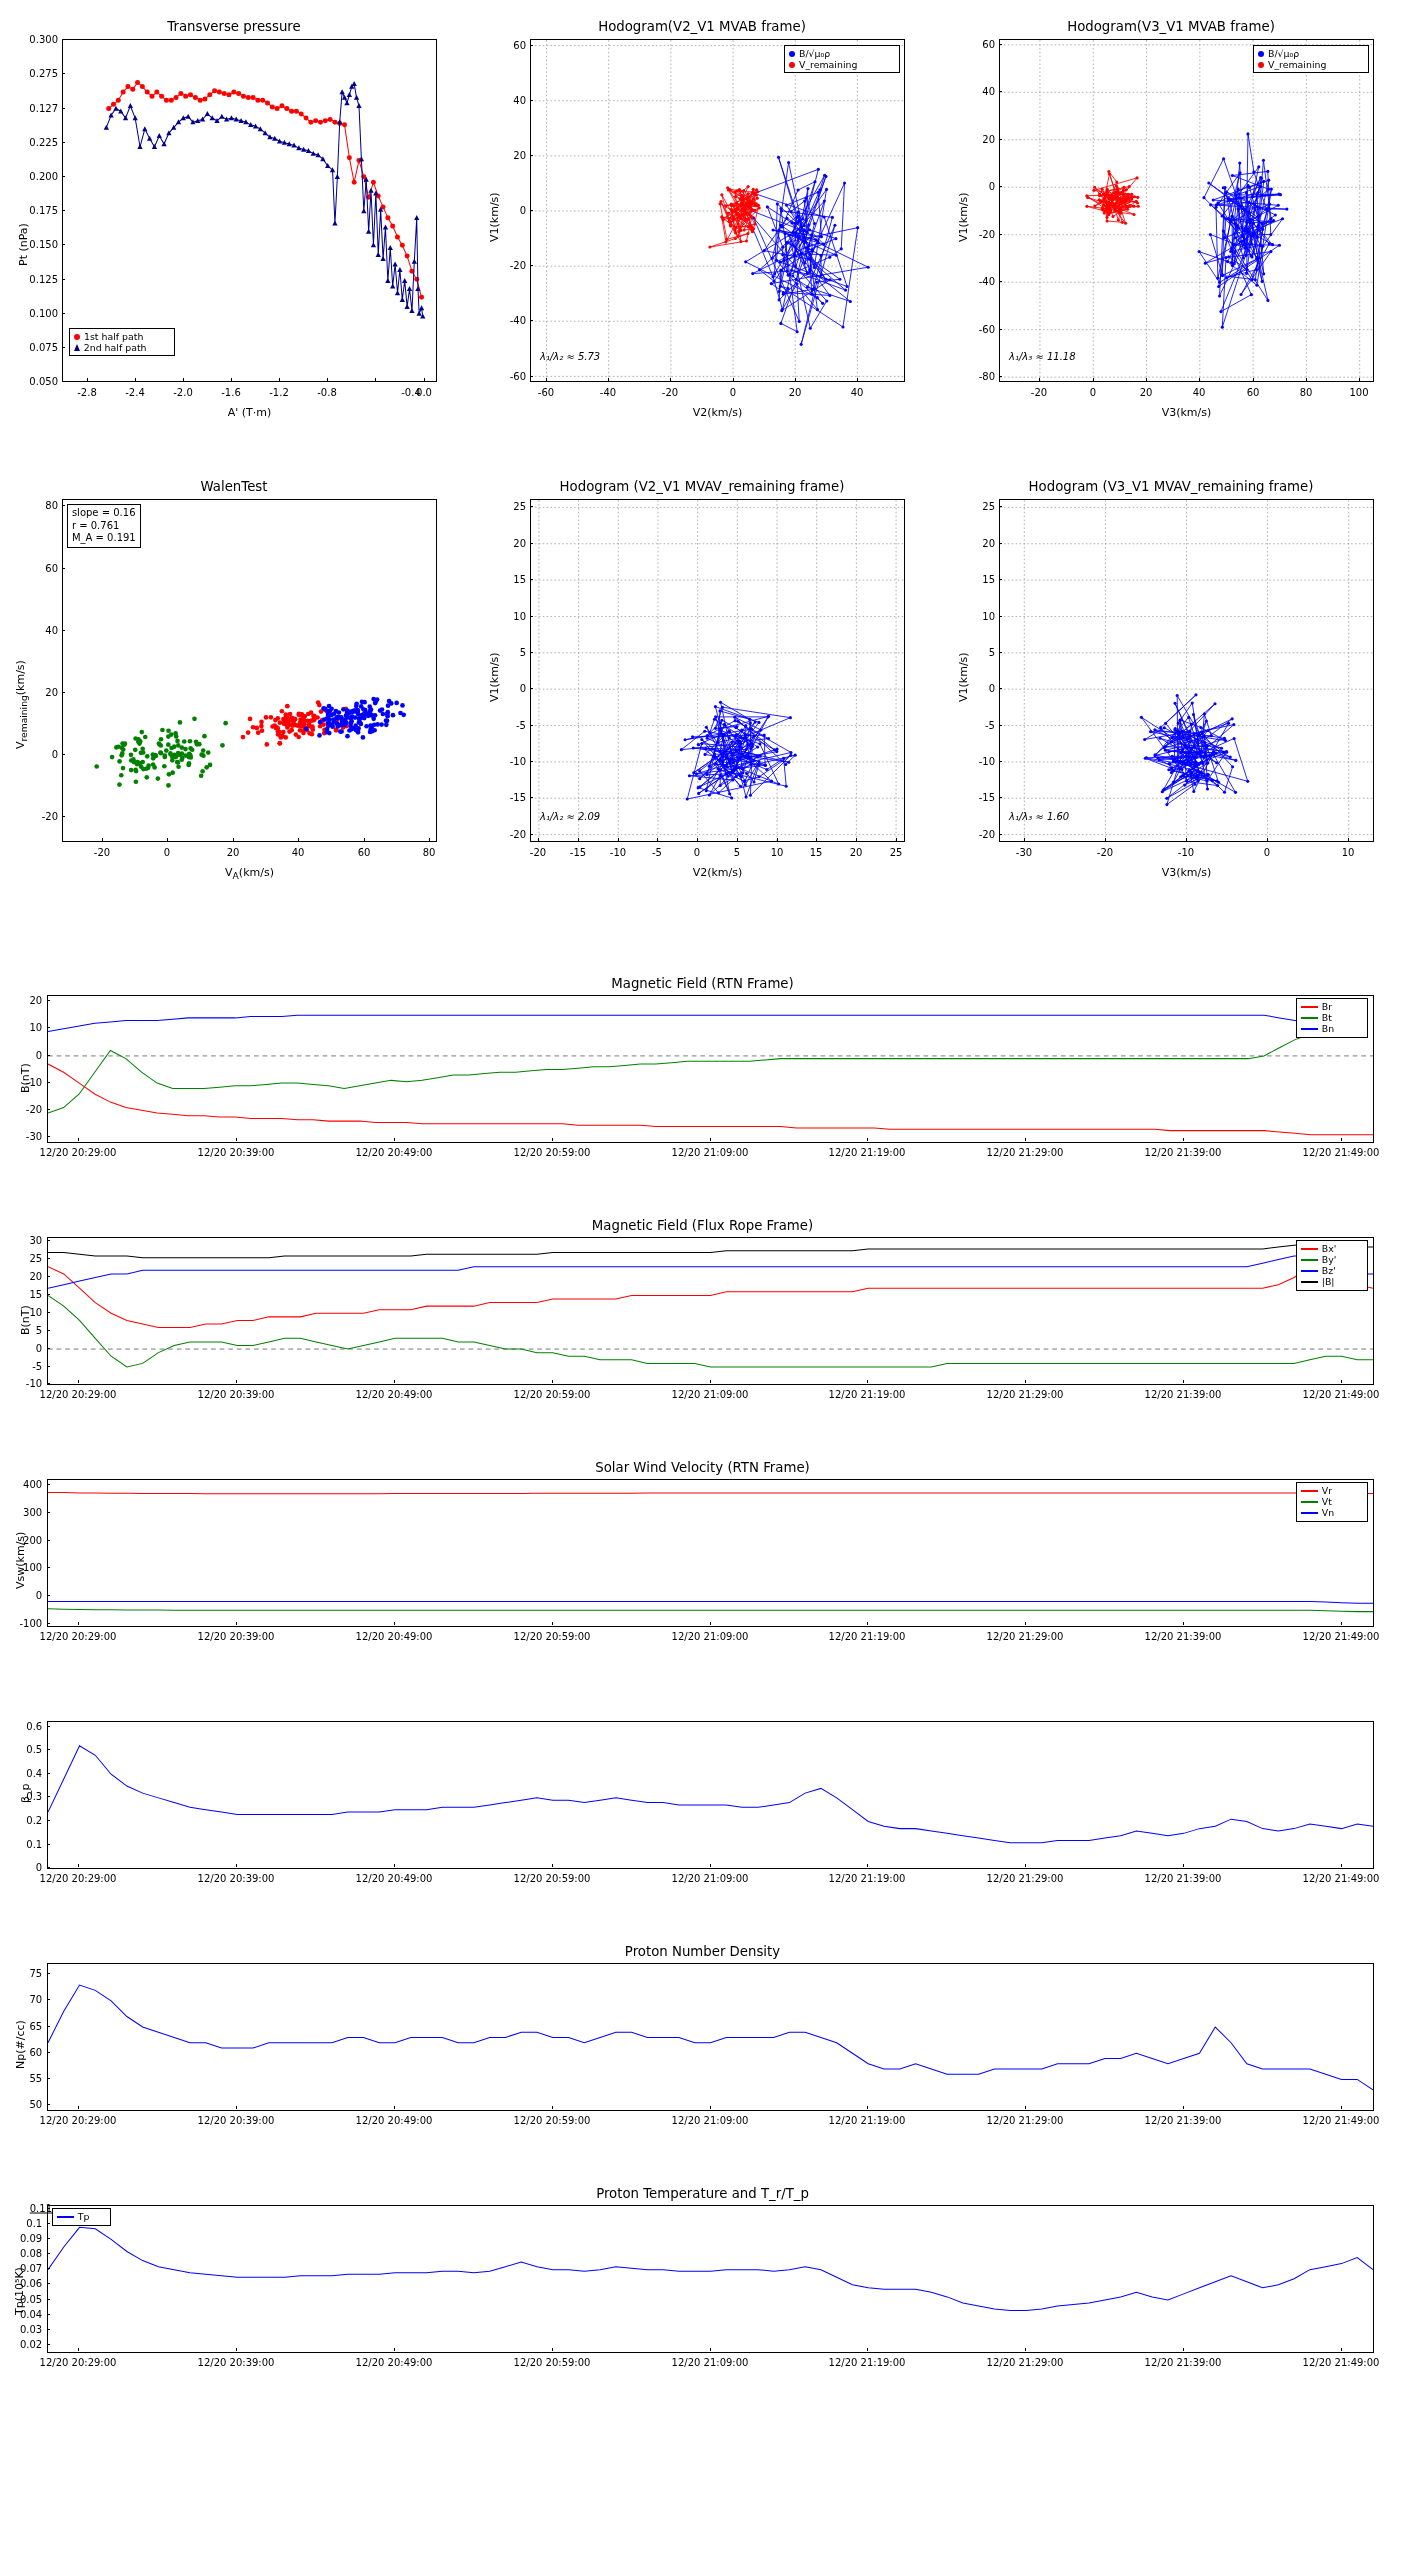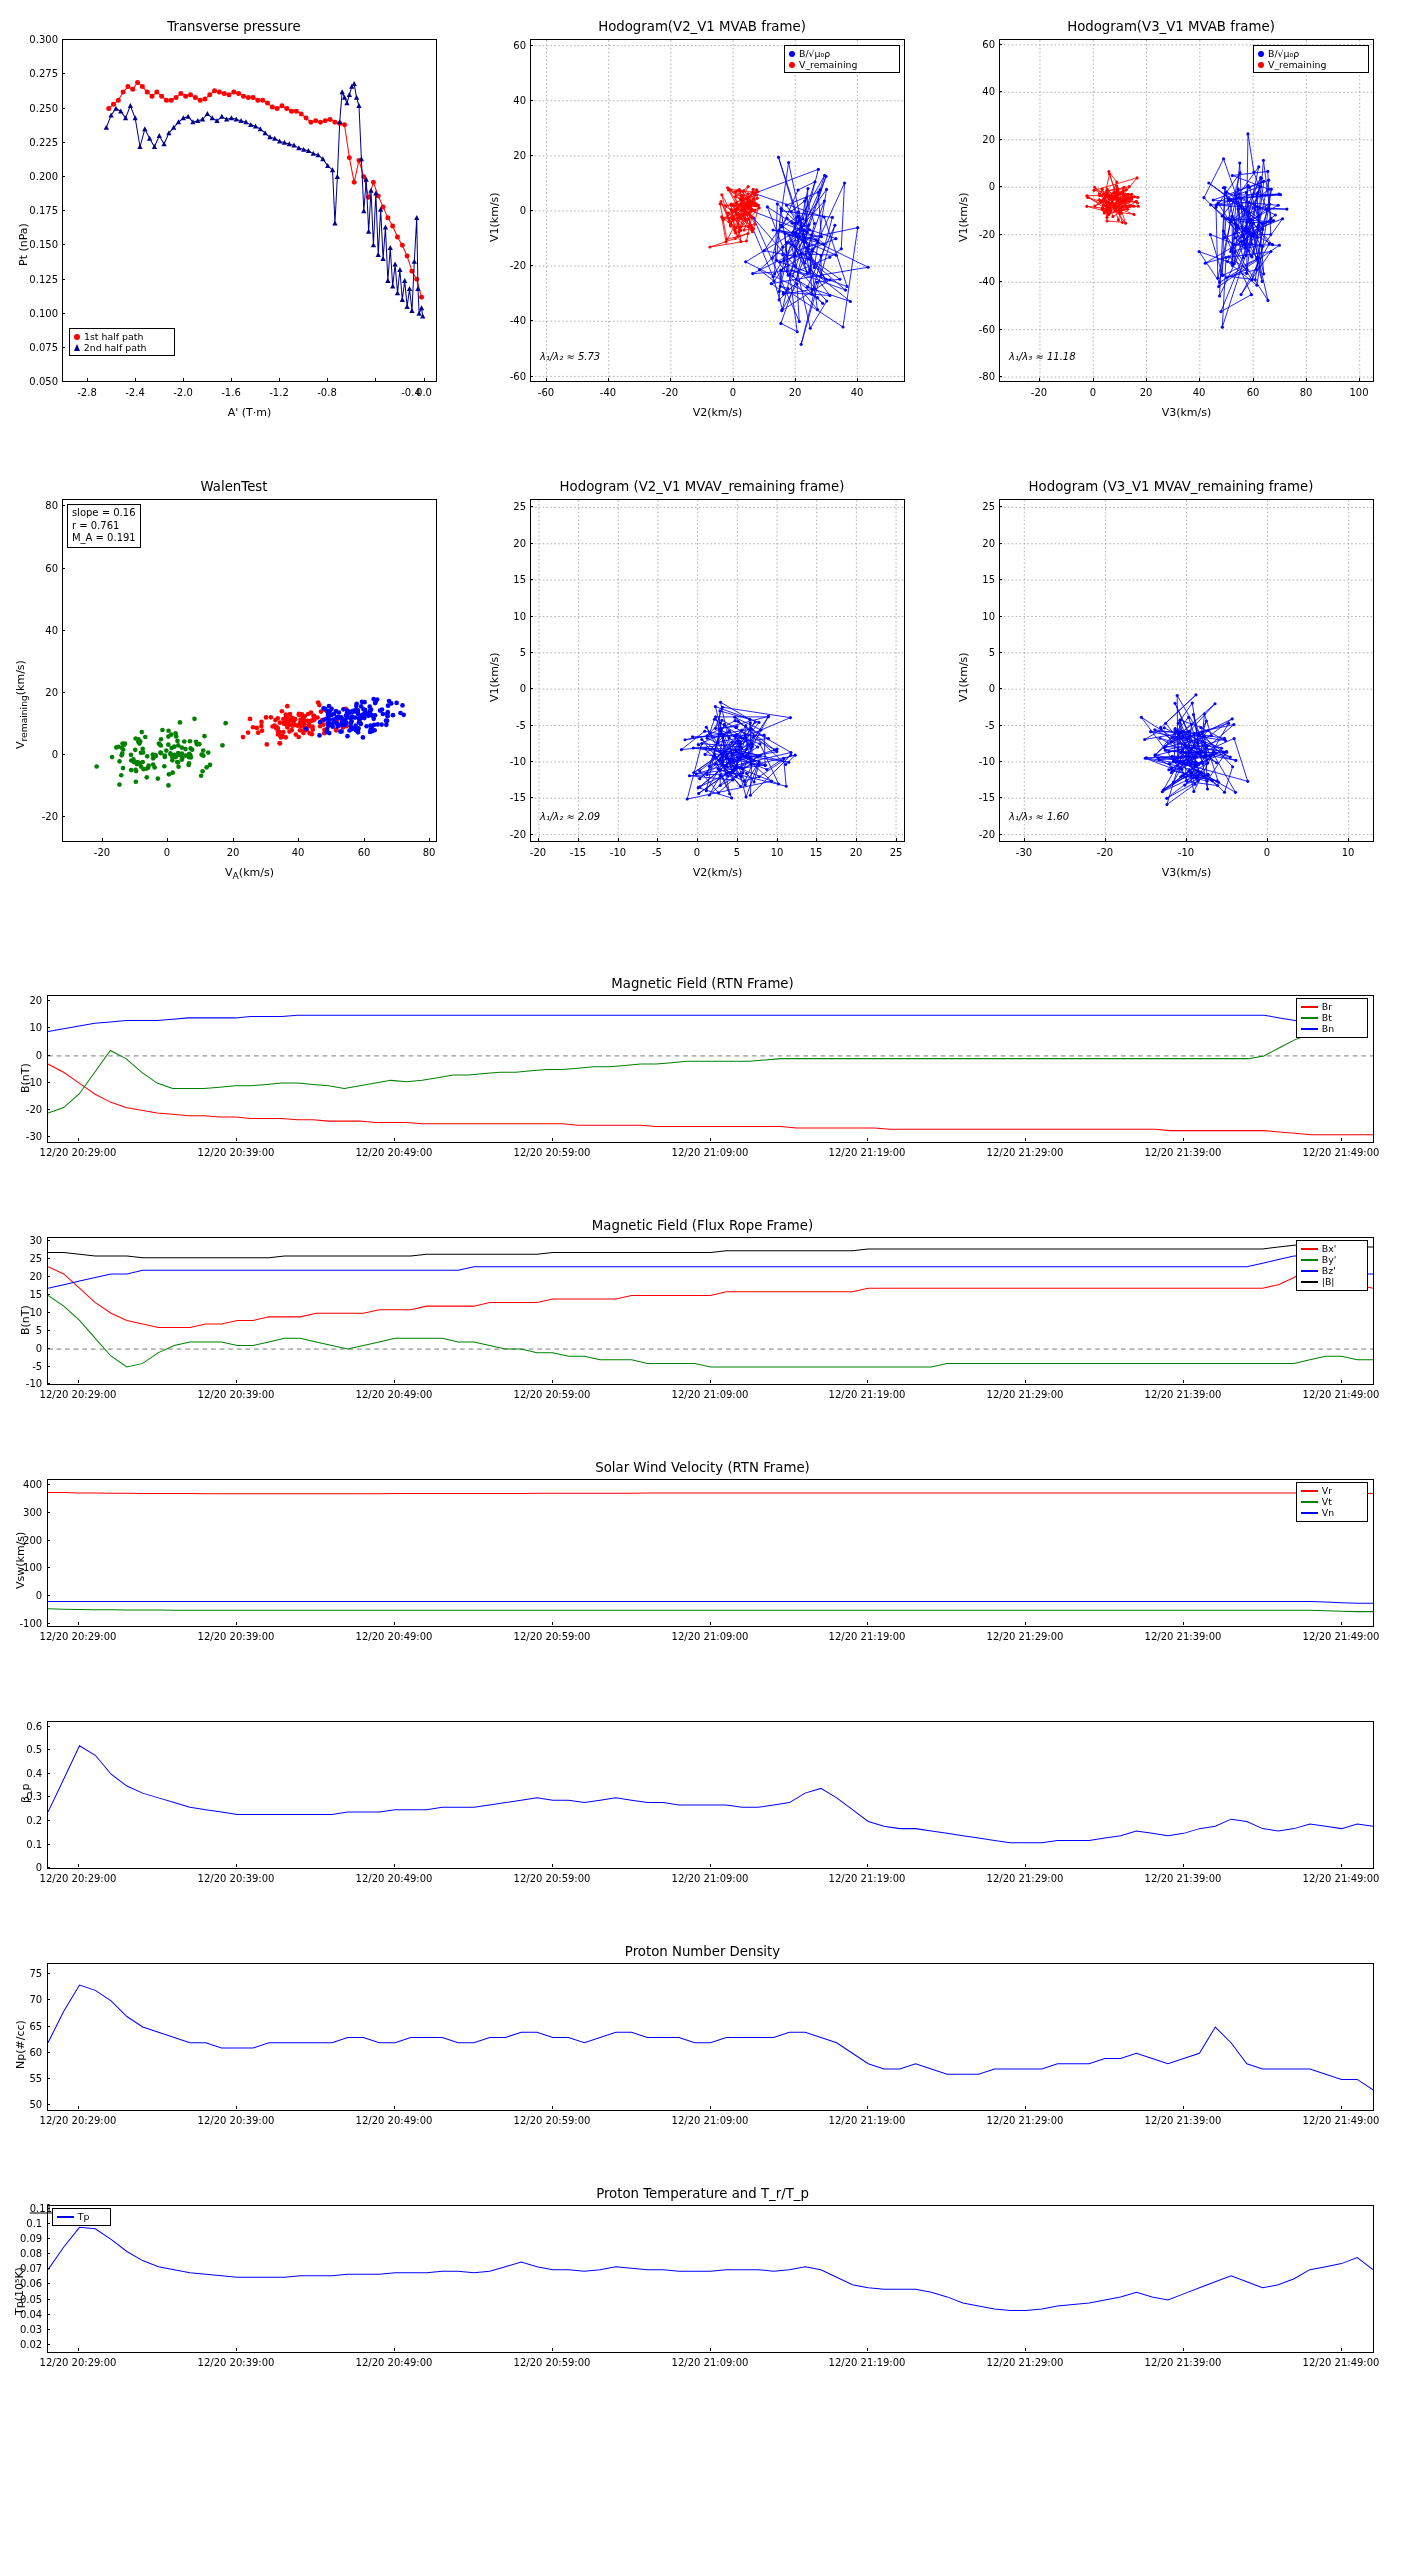--- a/index.html
+++ b/index.html
@@ -217,21 +217,21 @@
         <div class="tick ticky" style="left: 22px; width: 36px; top: 271px;">0.125</div>
         <div class="tickmark" style="left: 62px; top: 271px; width: 3.1px; height: 0.8px;"></div>
         <div class="tick ticky" style="left: 22px; width: 36px; top: 236px;">0.150</div>
         <div class="tickmark" style="left: 62px; top: 236px; width: 3.1px; height: 0.8px;"></div>
         <div class="tick ticky" style="left: 22px; width: 36px; top: 202px;">0.175</div>
         <div class="tickmark" style="left: 62px; top: 202px; width: 3.1px; height: 0.8px;"></div>
         <div class="tick ticky" style="left: 22px; width: 36px; top: 168px;">0.200</div>
         <div class="tickmark" style="left: 62px; top: 168px; width: 3.1px; height: 0.8px;"></div>
         <div class="tick ticky" style="left: 22px; width: 36px; top: 134px;">0.225</div>
         <div class="tickmark" style="left: 62px; top: 134px; width: 3.1px; height: 0.8px;"></div>
-        <div class="tick ticky" style="left: 22px; width: 36px; top: 100px;">0.250</div>
+        <div class="tick ticky" style="left: 22px; width: 36px; top: 100px;">0.127</div>
         <div class="tickmark" style="left: 62px; top: 100px; width: 3.1px; height: 0.8px;"></div>
         <div class="tick ticky" style="left: 22px; width: 36px; top: 65px;">0.275</div>
         <div class="tickmark" style="left: 62px; top: 65px; width: 3.1px; height: 0.8px;"></div>
         <div class="tick ticky" style="left: 22px; width: 36px; top: 31px;">0.300</div>
         <div class="tickmark" style="left: 62px; top: 31px; width: 3.1px; height: 0.8px;"></div>
       </div>
   <div class="legendbox" style="left: 69px; top: 320px; width: 106px;">
         <div class="legrow">
           <span class="mk" style="background:#ff0000"></span>
           <span>1st half path</span>

